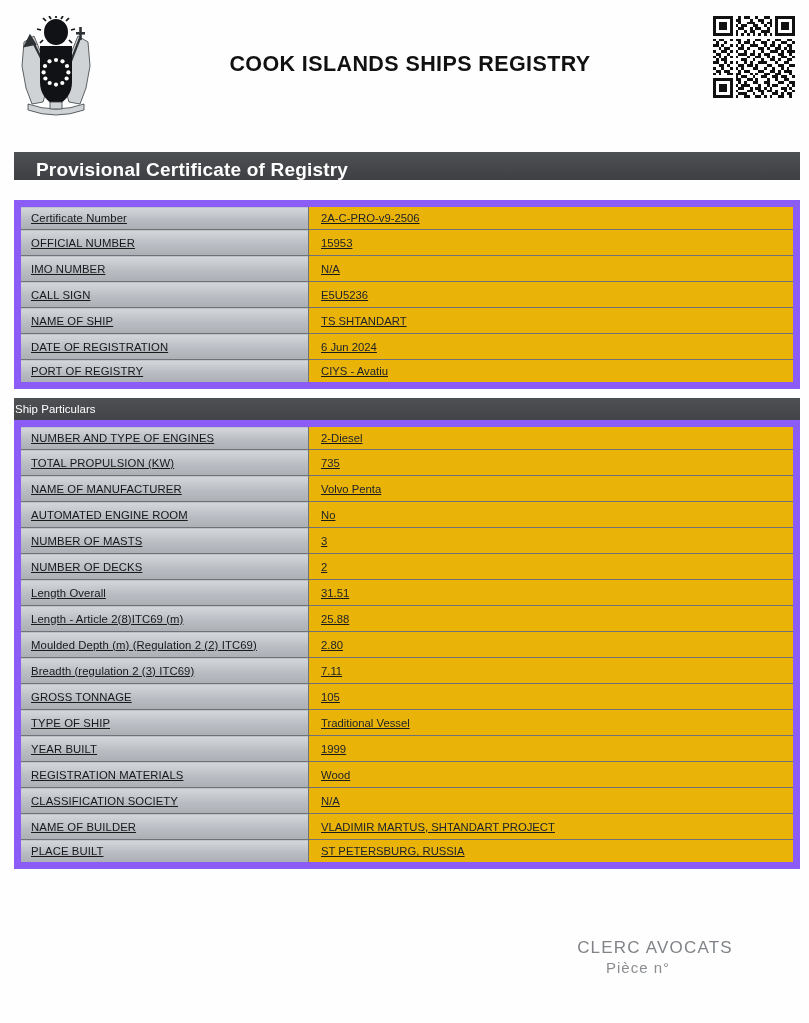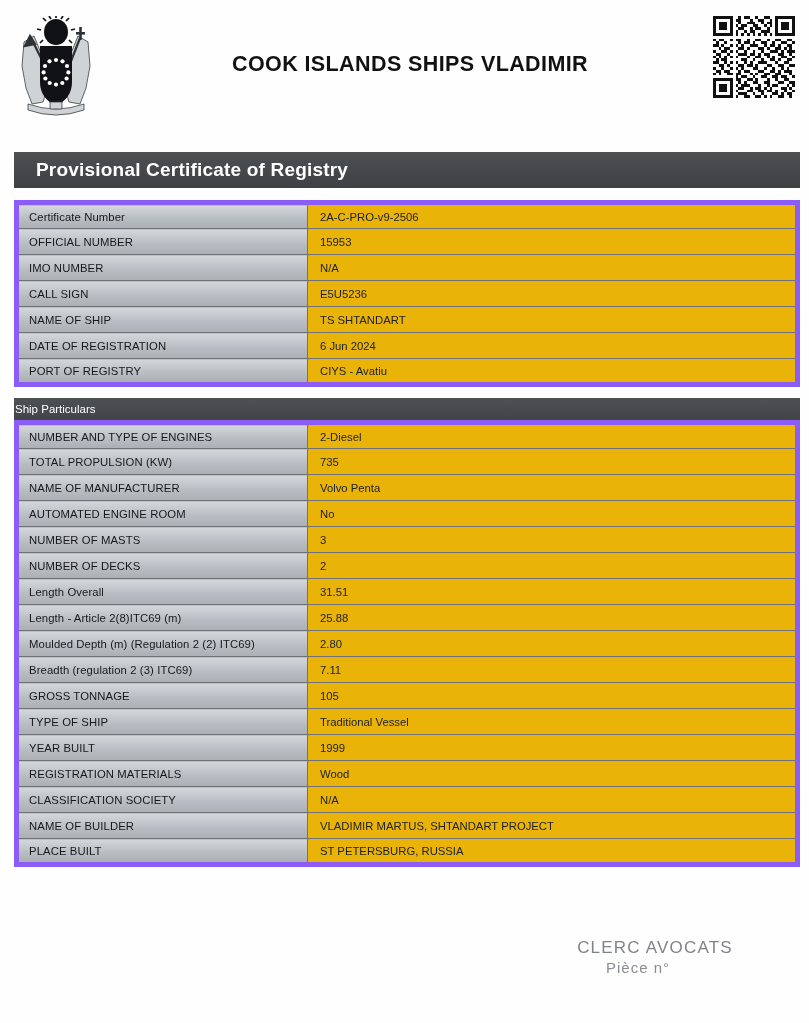--- a/index.html
+++ b/index.html
@@ -57,21 +57,21 @@
   .title-bar {
     position: absolute;
     left: 14px;
     width: 786px;
     background: linear-gradient(180deg,#4e5154 0%, #46484b 45%, #3e4043 100%);
     color: #ffffff;
     box-sizing: border-box;
   }
   .title-bar.main {
     top: 152px;
-    height: 36px;
+    height: 28px;
     line-height: 36px;
     padding-left: 22px;
     font-size: 19px;
     font-weight: bold;
     letter-spacing: 0.2px;
   }
   .title-bar.sub {
     top: 398px;
     height: 31px;
     line-height: 22px;
@@ -80,21 +80,22 @@
     font-weight: normal;
   }
 
   
   .reg-table {
     position: absolute;
     left: 14px;
     width: 786px;
     border-collapse: collapse;
     table-layout: fixed;
-    border: 5px solid #8b5cf6;
+    border: 7px solid #8b5cf6;
+    text-decoration: underline;
   }
   #table-identity { top: 200px; }
   #table-particulars { top: 420px; }
 
   .reg-table td {
     height: 26px;
     padding: 0 0 0 10px;
     font-size: 11.3px;
     vertical-align: middle;
     border-bottom: 1px solid #6f7276;
@@ -204,21 +205,21 @@
             <path d="M51 3 L53 0"></path>
         </g>
 
         <g fill="#cfd3d6" stroke="#3a3d40" stroke-width="0.8">
           <path d="M18 88 Q46 98 74 88 L74 94 Q46 104 18 94 Z"></path>
         </g>
         <path d="M40 86 h12 v7 h-12 z" fill="#cfd3d6" stroke="#3a3d40" stroke-width="0.8"></path>
       </svg>
     </div>
 
-    <div class="registry-title">COOK ISLANDS SHIPS VLADIMIR</div>
+    <div class="registry-title">COOK ISLANDS SHIPS REGISTRY</div>
 
     <div class="qr">
       <svg viewBox="0 0 29 29" width="82" height="82" shape-rendering="crispEdges" aria-hidden="true">
         <rect width="29" height="29" fill="#ffffff"></rect>
         <g fill="#111111">
 
           <path d="M0 0h7v7H0z"></path>
             <path d="M1 1h5v5H1z" fill="#fff"></path>
             <path d="M2 2h3v3H2z" fill="#111"></path>
 

